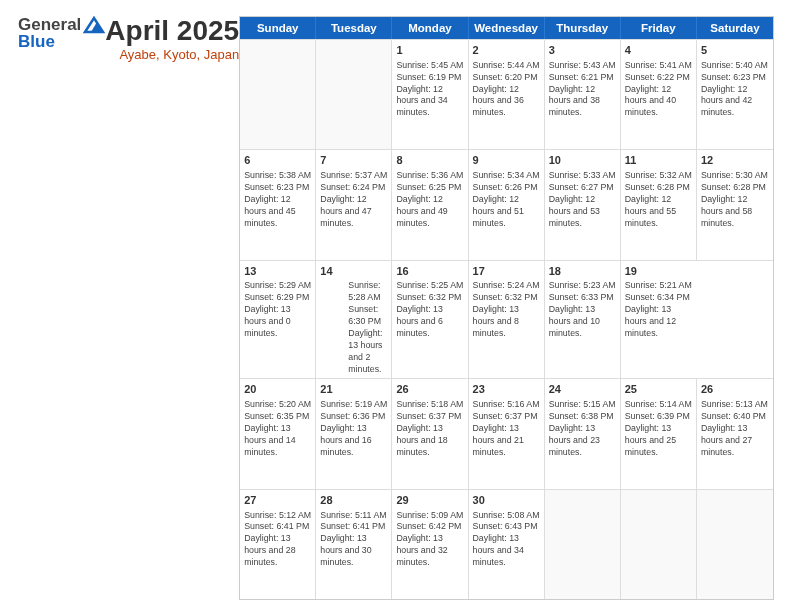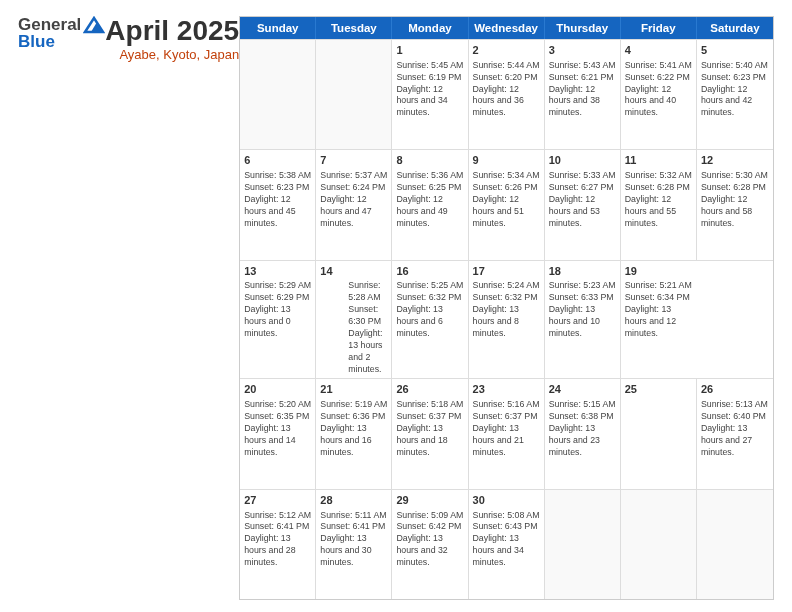--- a/index.html
+++ b/index.html
@@ -270,20 +270,23 @@
 Daylight: 13 hours and 21 minutes.</div>
           </div>
           <div class="cal-cell">
             <div class="day-num">24</div>
             <div class="cell-detail" style="white-space: pre-line;">Sunrise: 5:15 AM
 Sunset: 6:38 PM
 Daylight: 13 hours and 23 minutes.</div>
           </div>
           <div class="cal-cell">
             <div class="day-num">25</div>
+            <div class="cell-detail" style="white-space: pre-line;">Sunrise: 5:14 AM
+Sunset: 6:39 PM
+Daylight: 13 hours and 25 minutes.</div>
           </div>
           <div class="cal-cell">
             <div class="day-num">26</div>
             <div class="cell-detail" style="white-space: pre-line;">Sunrise: 5:13 AM
 Sunset: 6:40 PM
 Daylight: 13 hours and 27 minutes.</div>
           </div>
         </div>
         <div class="cal-row">
           <div class="cal-cell">

